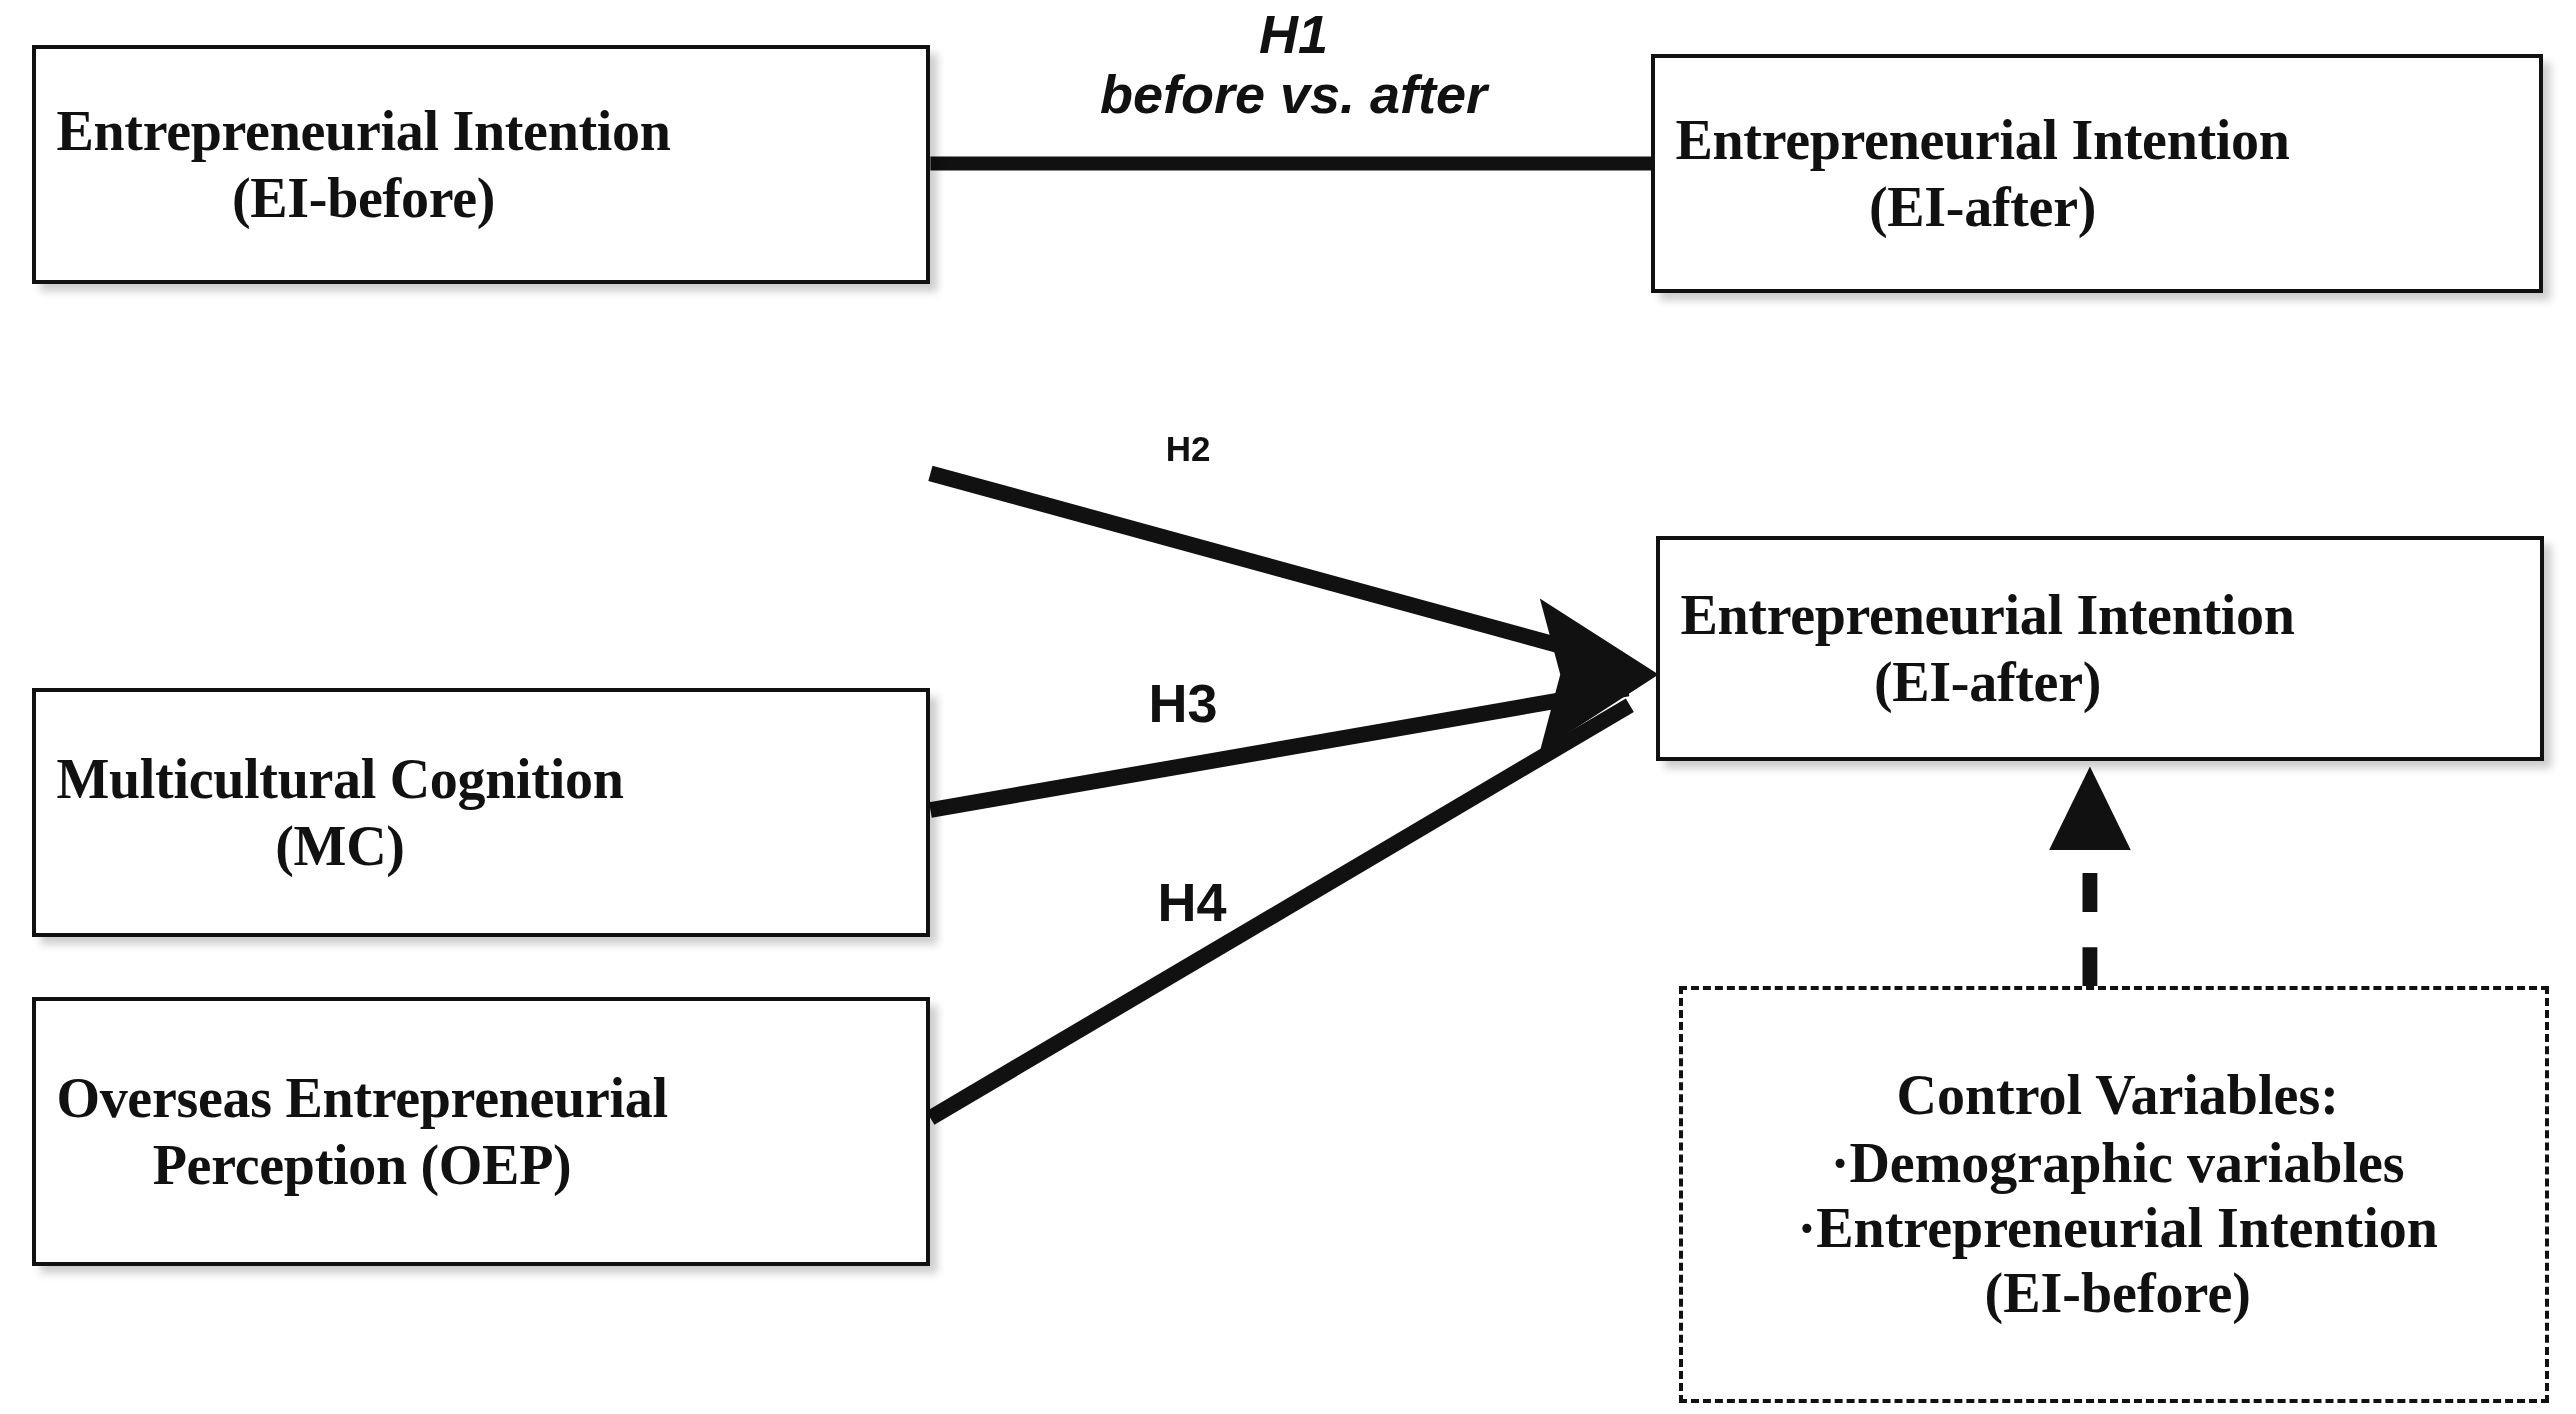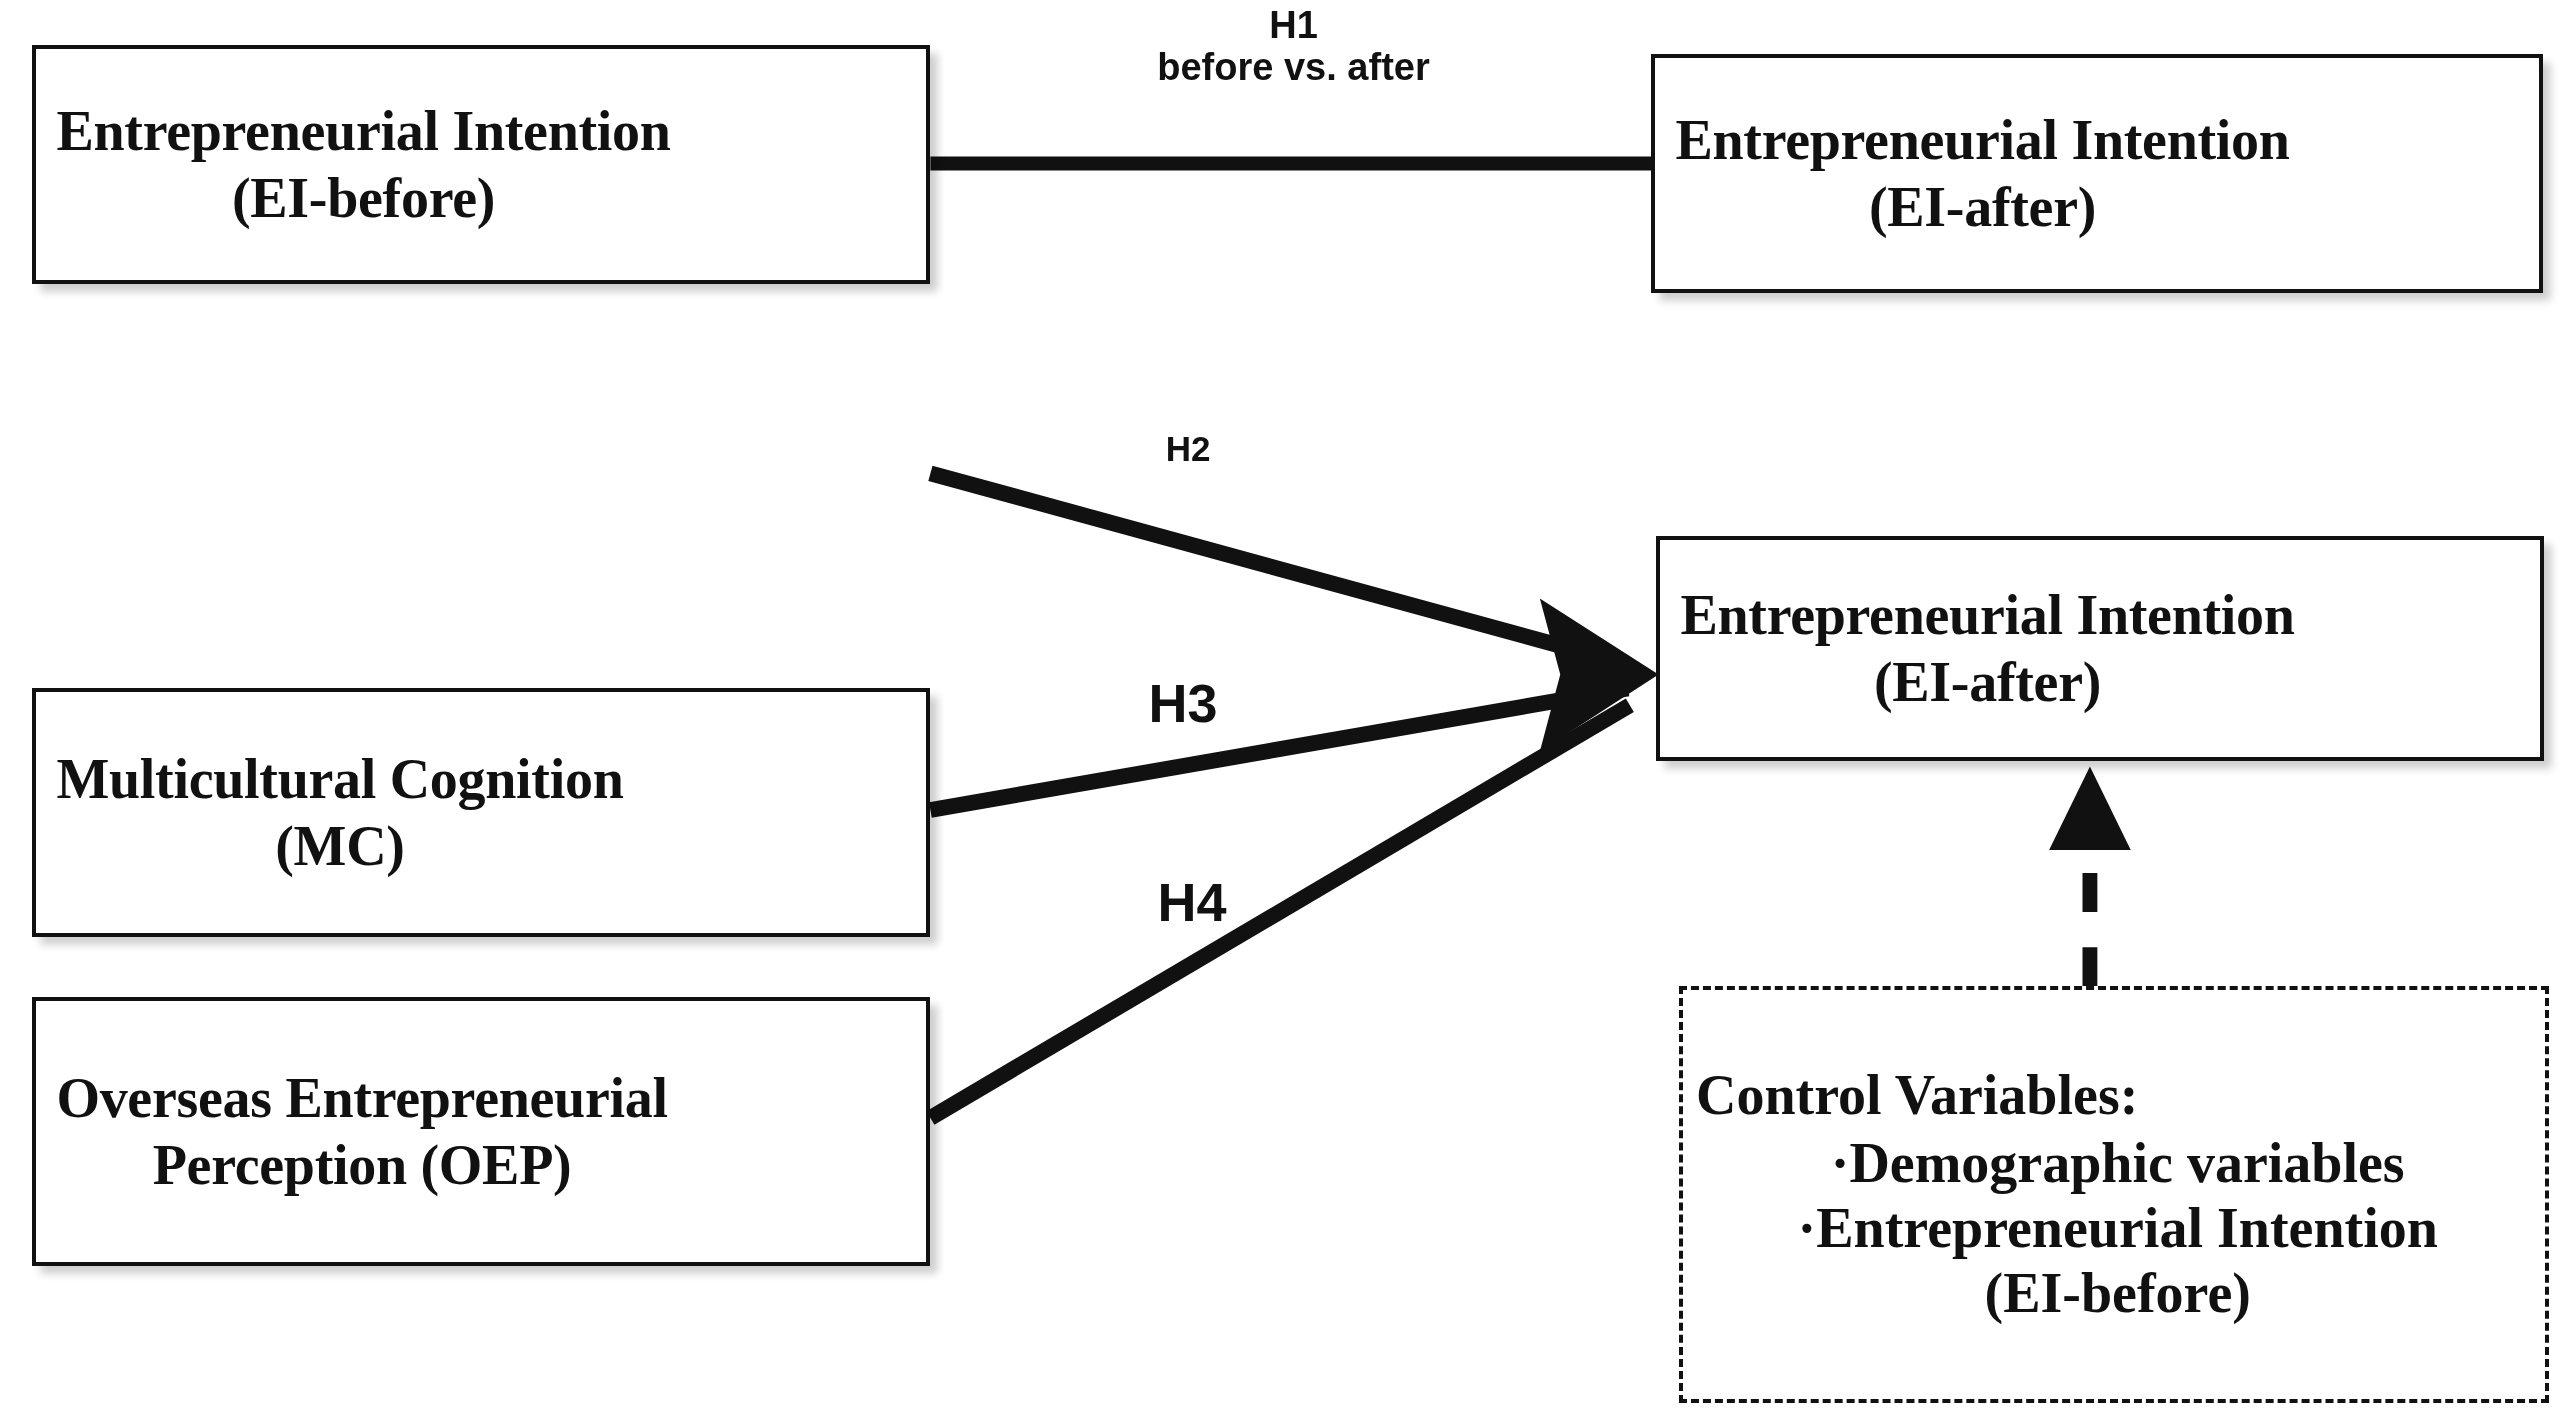--- a/index.html
+++ b/index.html
@@ -64,20 +64,21 @@
   #node-control .cv-body {
     width: 100%;
     padding: 0 5.6px 0 13px;
     color: #111111;
   }
   #node-control .cv-title {
     font-family: "Liberation Serif", "DejaVu Serif", serif;
     font-weight: bold;
     font-size: 56px;
     line-height: 1.16;
+    text-align: center;
     margin-bottom: 3.7px;
   }
   #node-control .cv-item {
     font-family: "Liberation Serif", "DejaVu Serif", serif;
     font-weight: bold;
     font-size: 56px;
     line-height: 1.16;
     text-align: center;
     white-space: pre-line;
   }
@@ -85,21 +86,21 @@
   
   .edge-label {
     position: absolute;
     font-family: "Liberation Sans", "DejaVu Sans", sans-serif;
     font-weight: bold;
     color: #111111;
     text-align: center;
     line-height: 1.12;
     white-space: pre-line;
   }
-  #label-h1 { left: 1006px; top: 3.7px;   width: 575px; font-size: 38px; }
+  #label-h1 { left: 1006px; top: 3.7px;   width: 575px; font-size: 54px; font-style: italic; }
   #label-h2 { left: 1095px; top: 429px; width: 186px; font-size: 35px; }
   #label-h3 { left: 1090px; top: 673px; width: 186px; font-size: 54px; }
   #label-h4 { left: 1099px; top: 872px; width: 186px; font-size: 54px; }
 
   
   #connectors {
     position: absolute;
     left: 0;
     top: 0;
     width: 2576px;

